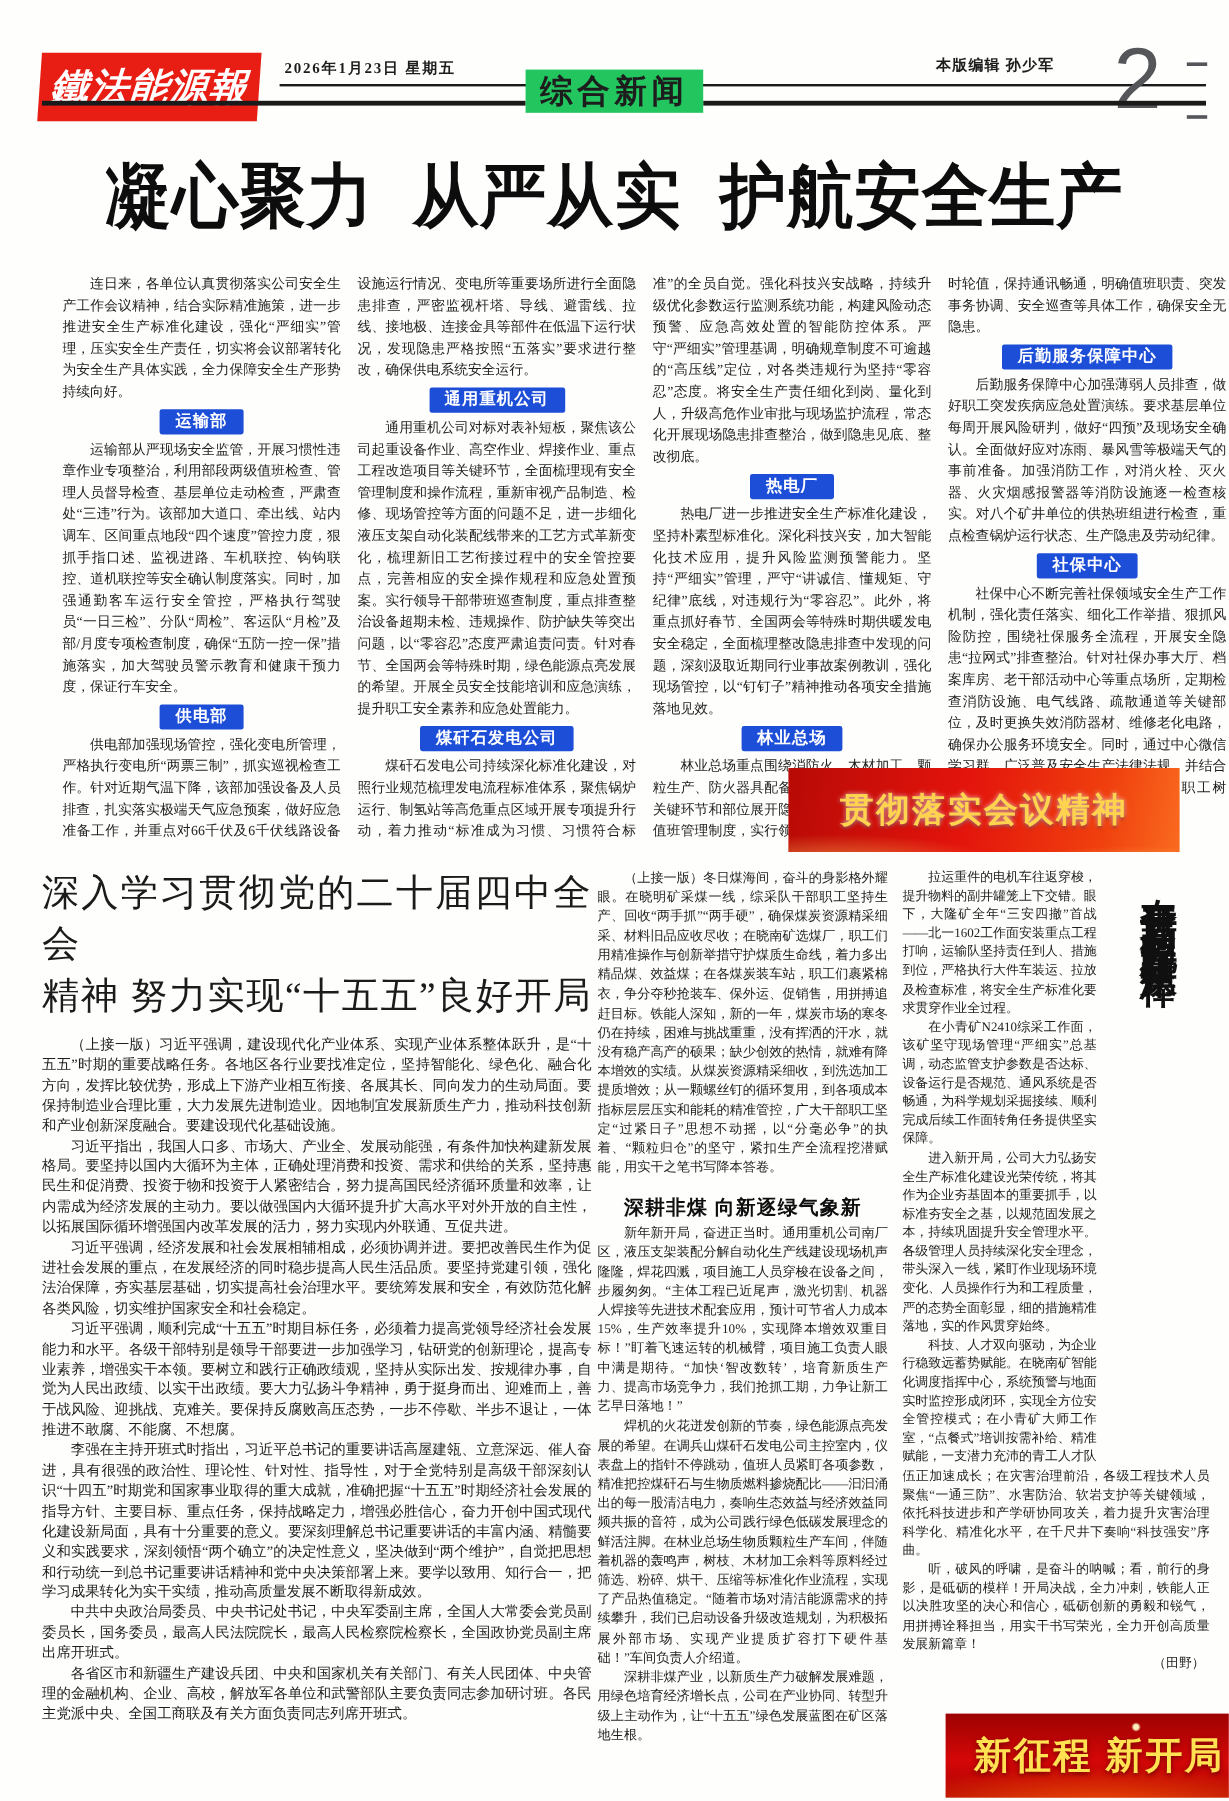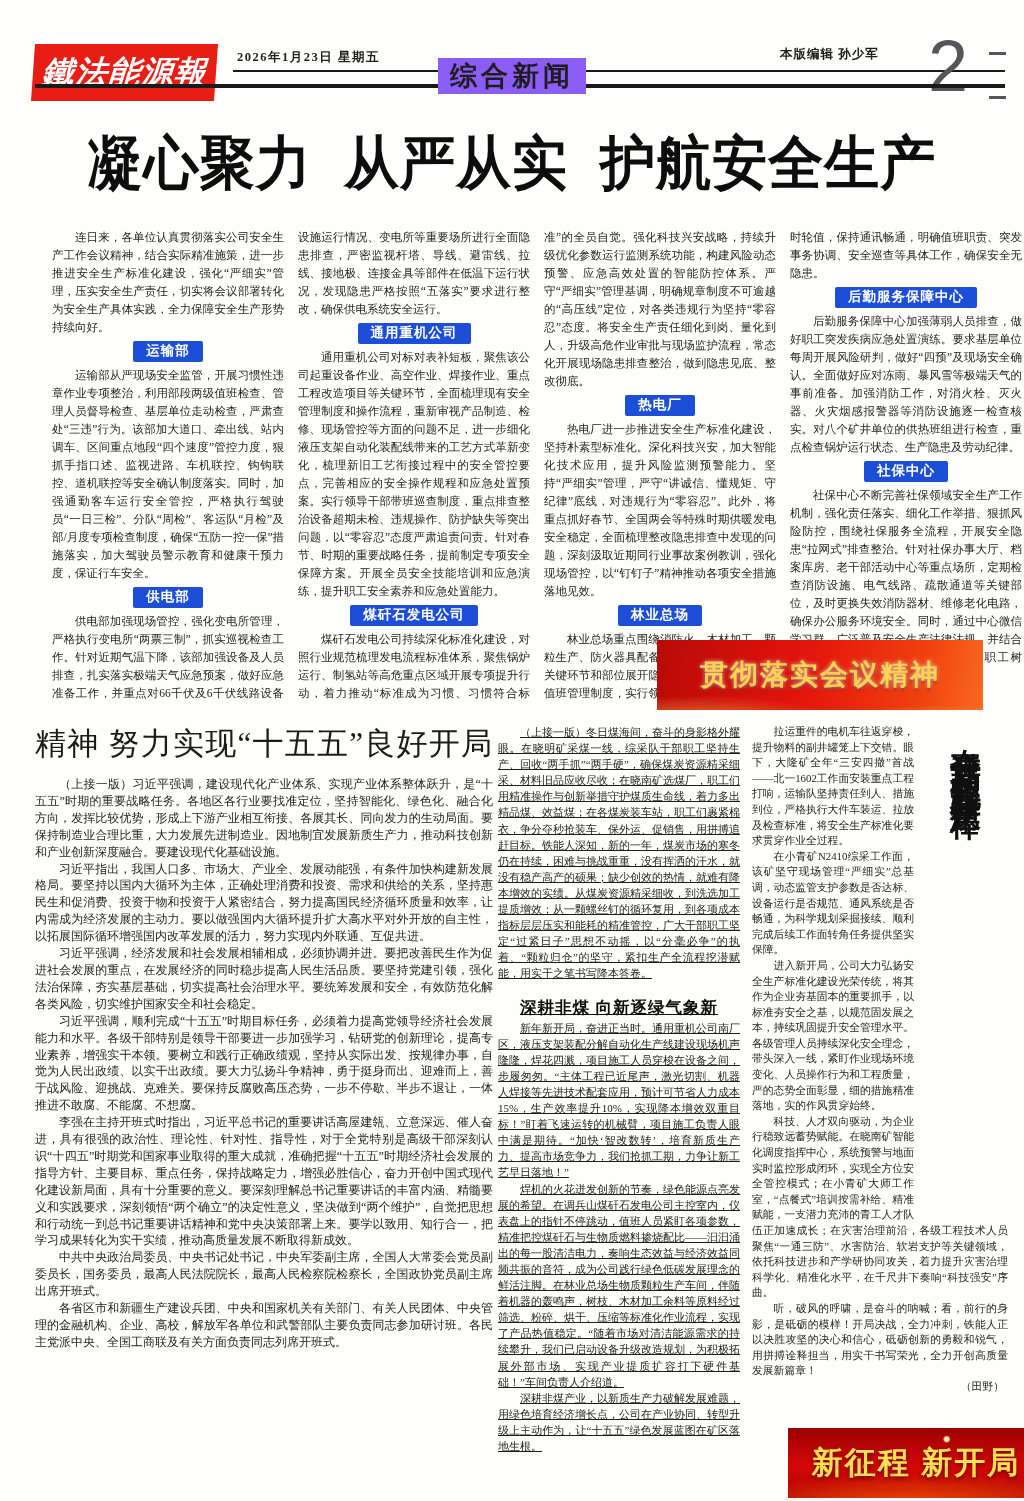--- a/index.html
+++ b/index.html
@@ -11,21 +11,21 @@
         color:#fff;font-family:"DejaVu Serif",serif;font-style:italic;font-weight:bold;
         font-size:32px;line-height:56px;text-align:center;letter-spacing:1px;transform:skewX(-4deg);}
   .date{position:absolute;left:237px;top:49px;font-size:12.5px;letter-spacing:1.5px;font-weight:bold;}
   .editor{position:absolute;left:780px;top:46px;font-size:12.5px;letter-spacing:1px;font-weight:bold;}
   .rule-thin{position:absolute;left:233px;top:70px;width:772px;height:2px;background:#1a1a1a;}
   .pagenum{position:absolute;left:928px;top:30px;font-family:"Liberation Sans",sans-serif;
            font-size:72px;color:#55565a;line-height:1;}
   .dash{position:absolute;width:17px;height:3px;background:#55565a;}
   .dash.t{left:989px;top:52px;} .dash.b{left:989px;top:96px;}
   .sec-title{position:absolute;left:50%;top:58px;transform:translateX(-50%);z-index:2;
-             background:#8b5cf6;padding:0 12px;font-family:"Liberation Sans",sans-serif;
+             background:#22c55e;padding:0 12px;font-family:"Liberation Sans",sans-serif;
              font-size:27px;font-weight:bold;letter-spacing:4px;}
   .rule-thick{position:absolute;top:84px;height:3.5px;background:#1a1a1a;}
   .rtl{left:35px;width:403px;} .rtr{left:586px;width:419px;}
   
   .main-headline{position:absolute;left:30px;top:127px;width:964px;text-align:center;
                  font-family:"Liberation Sans","DejaVu Sans",sans-serif;font-weight:900;
                  font-size:55px;letter-spacing:1px;word-spacing:16px;color:#0d0d0d;transform:scaleY(1.06);}
   
   .top-article{position:absolute;left:35px;top:228px;width:970px;height:480px;overflow:hidden;
                column-count:4;column-gap:14px;column-fill:auto;
@@ -45,21 +45,21 @@
            text-shadow:0 0 4px rgba(255,255,255,.75),0 2px 3px rgba(110,0,0,.85);}
   
   .left-article{position:absolute;left:35px;top:722px;width:458px;height:774px;overflow:hidden;}
   .lh-line{font-size:31px;line-height:43px;font-weight:500;color:#1b1b1b;
            text-align:justify;text-align-last:justify;letter-spacing:1px;}
   .left-body{margin-top:11px;font-size:12px;line-height:16.9px;text-align:justify;}
   .left-body p{margin:0;text-indent:2em;}
   
   .mid-article{position:absolute;left:498px;top:724px;width:242px;height:774px;overflow:hidden;
                font-size:11px;line-height:16.1px;text-align:justify;}
-  .mid-article p{margin:0;text-indent:2em;text-decoration:underline;}
+  .mid-article p{margin:0;text-indent:2em;}
   .subhead{font-family:"Liberation Sans",sans-serif;font-weight:bold;text-align:center;
            text-indent:0 !important;letter-spacing:1px;color:#0e0e0e;}
   .sh1{font-size:16.5px;margin:17px 0 5px !important;}
   
   .right-article{position:absolute;left:752px;top:724px;width:256px;height:700px;overflow:hidden;
                  font-size:10.8px;line-height:15.6px;text-align:justify;}
   .right-article p{margin:0;text-indent:2em;}
   .sh2{font-size:15.5px;margin:1px 0 6px !important;}
   .vhead{float:right;width:86px;height:492px;margin-left:8px;margin-bottom:6px;
          writing-mode:vertical-rl;font-family:"Liberation Sans",sans-serif;font-weight:900;
@@ -91,36 +91,37 @@
 
 <div class="main-headline" data-name="main-headline">凝心聚力 从严从实 护航安全生产</div>
 
 <div class="top-article" data-name="top-article">
   <p data-name="intro-paragraph">连日来，各单位认真贯彻落实公司安全生产工作会议精神，结合实际精准施策，进一步推进安全生产标准化建设，强化“严细实”管理，压实安全生产责任，切实将会议部署转化为安全生产具体实践，全力保障安全生产形势持续向好。</p>
   <span class="sec-h" data-name="section-header-transport">运输部</span>
   <p data-name="section-body-transport">运输部从严现场安全监管，开展习惯性违章作业专项整治，利用部段两级值班检查、管理人员督导检查、基层单位走动检查，严肃查处“三违”行为。该部加大道口、牵出线、站内调车、区间重点地段“四个速度”管控力度，狠抓手指口述、监视进路、车机联控、钩钩联控、道机联控等安全确认制度落实。同时，加强通勤客车运行安全管控，严格执行驾驶员“一日三检”、分队“周检”、客运队“月检”及部/月度专项检查制度，确保“五防一控一保”措施落实，加大驾驶员警示教育和健康干预力度，保证行车安全。</p>
   <span class="sec-h" data-name="section-header-power-supply">供电部</span>
   <p data-name="section-body-power-supply">供电部加强现场管控，强化变电所管理，严格执行变电所“两票三制”，抓实巡视检查工作。针对近期气温下降，该部加强设备及人员排查，扎实落实极端天气应急预案，做好应急准备工作，并重点对66千伏及6千伏线路设备设施运行情况、变电所等重要场所进行全面隐患排查，严密监视杆塔、导线、避雷线、拉线、接地极、连接金具等部件在低温下运行状况，发现隐患严格按照“五落实”要求进行整改，确保供电系统安全运行。</p>
   <span class="sec-h" data-name="section-header-machinery">通用重机公司</span>
-  <p data-name="section-body-machinery">通用重机公司对标对表补短板，聚焦该公司起重设备作业、高空作业、焊接作业、重点工程改造项目等关键环节，全面梳理现有安全管理制度和操作流程，重新审视产品制造、检修、现场管控等方面的问题不足，进一步细化液压支架自动化装配线带来的工艺方式革新变化，梳理新旧工艺衔接过程中的安全管控要点，完善相应的安全操作规程和应急处置预案。实行领导干部带班巡查制度，重点排查整治设备超期未检、违规操作、防护缺失等突出问题，以“零容忍”态度严肃追责问责。针对春节、时期的重要战略任务，提前制定专项安全保障方案。开展全员安全技能培训和应急演练，提升职工安全素养和应急处置能力。</p>
+  <p data-name="section-body-machinery">通用重机公司对标对表补短板，聚焦该公司起重设备作业、高空作业、焊接作业、重点工程改造项目等关键环节，全面梳理现有安全管理制度和操作流程，重新审视产品制造、检修、现场管控等方面的问题不足，进一步细化液压支架自动化装配线带来的工艺方式革新变化，梳理新旧工艺衔接过程中的安全管控要点，完善相应的安全操作规程和应急处置预案。实行领导干部带班巡查制度，重点排查整治设备超期未检、违规操作、防护缺失等突出问题，以“零容忍”态度严肃追责问责。针对春节、全国两会等特殊时期，绿色能源点亮发展的希望。开展全员安全技能培训和应急演练，提升职工安全素养和应急处置能力。</p>
   <span class="sec-h" data-name="section-header-gangue-power">煤矸石发电公司</span>
   <p data-name="section-body-gangue-power">煤矸石发电公司持续深化标准化建设，对照行业规范梳理发电流程标准体系，聚焦锅炉运行、制氢站等高危重点区域开展专项提升行动，着力推动“标准成为习惯、习惯符合标准”的全员自觉。强化科技兴安战略，持续升级优化参数运行监测系统功能，构建风险动态预警、应急高效处置的智能防控体系。严守“严细实”管理基调，明确规章制度不可逾越的“高压线”定位，对各类违规行为坚持“零容忍”态度。将安全生产责任细化到岗、量化到人，升级高危作业审批与现场监护流程，常态化开展现场隐患排查整治，做到隐患见底、整改彻底。</p>
   <span class="sec-h" data-name="section-header-thermal-plant">热电厂</span>
   <p data-name="section-body-thermal-plant">热电厂进一步推进安全生产标准化建设，坚持朴素型标准化。深化科技兴安，加大智能化技术应用，提升风险监测预警能力。坚持“严细实”管理，严守“讲诚信、懂规矩、守纪律”底线，对违规行为“零容忍”。此外，将重点抓好春节、全国两会等特殊时期供暖发电安全稳定，全面梳理整改隐患排查中发现的问题，深刻汲取近期同行业事故案例教训，强化现场管控，以“钉钉子”精神推动各项安全措施落地见效。</p>
   <span class="sec-h" data-name="section-header-forestry">林业总场</span>
   <p data-name="section-body-forestry">林业总场重点围绕消防火、木材加工、颗粒生产、防火器具配备及加工车间运行安全等关键环节和部位展开隐患排查。严格落实总场值班管理制度，实行领导带班，值班人员24小时轮值，保持通讯畅通，明确值班职责、突发事务协调、安全巡查等具体工作，确保安全无隐患。</p>
   <span class="sec-h" data-name="section-header-logistics">后勤服务保障中心</span>
   <p data-name="section-body-logistics">后勤服务保障中心加强薄弱人员排查，做好职工突发疾病应急处置演练。要求基层单位每周开展风险研判，做好“四预”及现场安全确认。全面做好应对冻雨、暴风雪等极端天气的事前准备。加强消防工作，对消火栓、灭火器、火灾烟感报警器等消防设施逐一检查核实。对八个矿井单位的供热班组进行检查，重点检查锅炉运行状态、生产隐患及劳动纪律。</p>
   <span class="sec-h" data-name="section-header-social-security">社保中心</span>
   <p data-name="section-body-social-security">社保中心不断完善社保领域安全生产工作机制，强化责任落实、细化工作举措、狠抓风险防控，围绕社保服务全流程，开展安全隐患“拉网式”排查整治。针对社保办事大厅、档案库房、老干部活动中心等重点场所，定期检查消防设施、电气线路、疏散通道等关键部位，及时更换失效消防器材、维修老化电路，确保办公服务环境安全。同时，通过中心微信学习群，广泛普及安全生产法律法规，并结合典型案例进行警示教育，引导干部职工树牢“安全第一、预防为主”理念。</p>
 </div>
 
 <div class="banner1" data-name="meeting-spirit-banner">贯彻落实会议精神</div>
 
 <div class="left-article" data-name="left-article">
+  <div class="lh-line" data-name="left-headline-line1">深入学习贯彻党的二十届四中全会</div>
   <div class="lh-line" data-name="left-headline-line2">精神 努力实现“十五五”良好开局</div>
   <div class="left-body" data-name="left-article-body">
     <p data-name="paragraph">（上接一版）习近平强调，建设现代化产业体系、实现产业体系整体跃升，是“十五五”时期的重要战略任务。各地区各行业要找准定位，坚持智能化、绿色化、融合化方向，发挥比较优势，形成上下游产业相互衔接、各展其长、同向发力的生动局面。要保持制造业合理比重，大力发展先进制造业。因地制宜发展新质生产力，推动科技创新和产业创新深度融合。要建设现代化基础设施。</p>
     <p data-name="paragraph">习近平指出，我国人口多、市场大、产业全、发展动能强，有条件加快构建新发展格局。要坚持以国内大循环为主体，正确处理消费和投资、需求和供给的关系，坚持惠民生和促消费、投资于物和投资于人紧密结合，努力提高国民经济循环质量和效率，让内需成为经济发展的主动力。要以做强国内大循环提升扩大高水平对外开放的自主性，以拓展国际循环增强国内改革发展的活力，努力实现内外联通、互促共进。</p>
     <p data-name="paragraph">习近平强调，经济发展和社会发展相辅相成，必须协调并进。要把改善民生作为促进社会发展的重点，在发展经济的同时稳步提高人民生活品质。要坚持党建引领，强化法治保障，夯实基层基础，切实提高社会治理水平。要统筹发展和安全，有效防范化解各类风险，切实维护国家安全和社会稳定。</p>
     <p data-name="paragraph">习近平强调，顺利完成“十五五”时期目标任务，必须着力提高党领导经济社会发展能力和水平。各级干部特别是领导干部要进一步加强学习，钻研党的创新理论，提高专业素养，增强实干本领。要树立和践行正确政绩观，坚持从实际出发、按规律办事，自觉为人民出政绩、以实干出政绩。要大力弘扬斗争精神，勇于挺身而出、迎难而上，善于战风险、迎挑战、克难关。要保持反腐败高压态势，一步不停歇、半步不退让，一体推进不敢腐、不能腐、不想腐。</p>
     <p data-name="paragraph">李强在主持开班式时指出，习近平总书记的重要讲话高屋建瓴、立意深远、催人奋进，具有很强的政治性、理论性、针对性、指导性，对于全党特别是高级干部深刻认识“十四五”时期党和国家事业取得的重大成就，准确把握“十五五”时期经济社会发展的指导方针、主要目标、重点任务，保持战略定力，增强必胜信心，奋力开创中国式现代化建设新局面，具有十分重要的意义。要深刻理解总书记重要讲话的丰富内涵、精髓要义和实践要求，深刻领悟“两个确立”的决定性意义，坚决做到“两个维护”，自觉把思想和行动统一到总书记重要讲话精神和党中央决策部署上来。要学以致用、知行合一，把学习成果转化为实干实绩，推动高质量发展不断取得新成效。</p>
     <p data-name="paragraph">中共中央政治局委员、中央书记处书记，中央军委副主席，全国人大常委会党员副委员长，国务委员，最高人民法院院长，最高人民检察院检察长，全国政协党员副主席出席开班式。</p>
     <p data-name="paragraph">各省区市和新疆生产建设兵团、中央和国家机关有关部门、有关人民团体、中央管理的金融机构、企业、高校，解放军各单位和武警部队主要负责同志参加研讨班。各民主党派中央、全国工商联及有关方面负责同志列席开班式。</p>
   </div>

